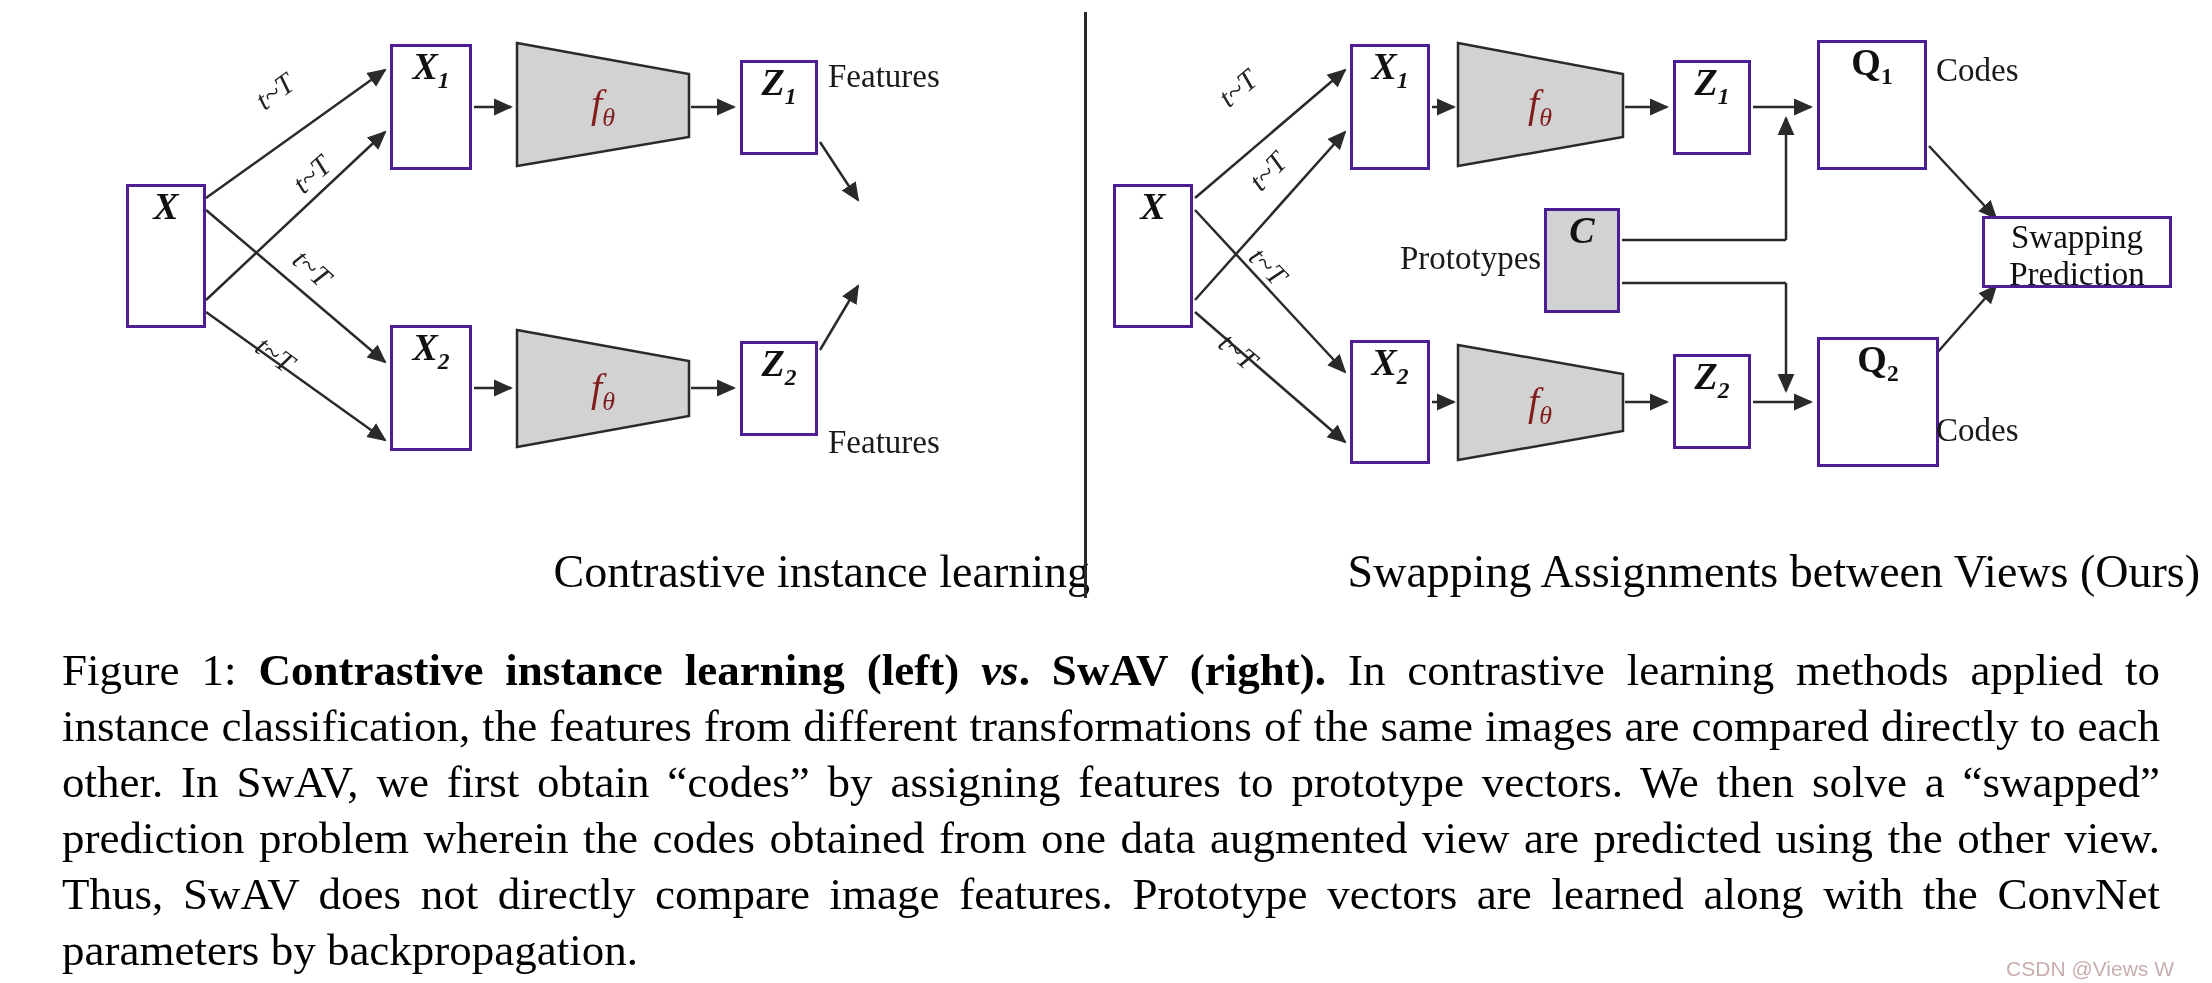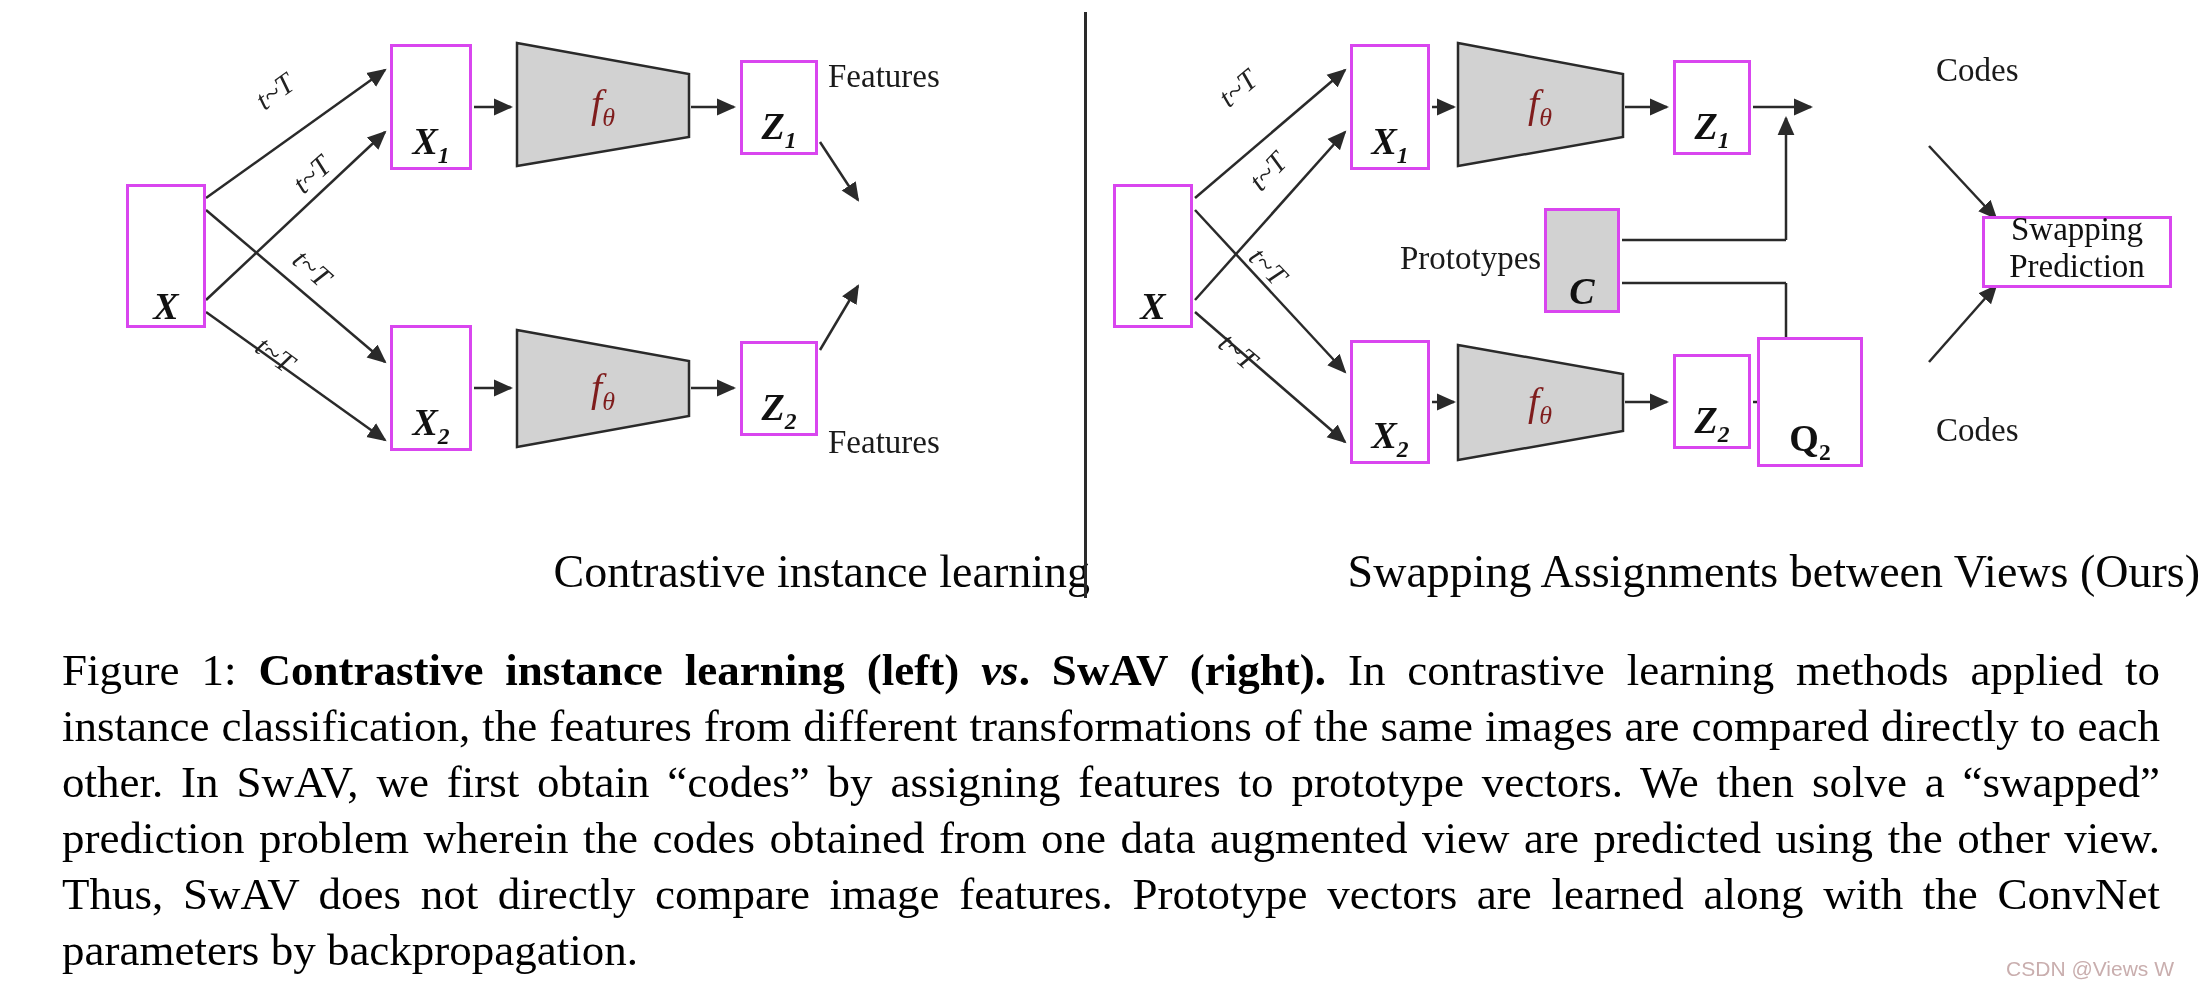--- a/index.html
+++ b/index.html
@@ -3,22 +3,22 @@
 <meta charset="utf-8">
 <style>
   * { margin:0; padding:0; box-sizing:border-box; }
   html,body { background:#fff; }
   .page {
     position:relative; width:2212px; height:983px; background:#ffffff;
     font-family:"Liberation Serif", serif; overflow:hidden; color:#111;
   }
   .layer-svg { position:absolute; left:0; top:0; }
   .node {
-    position:absolute; background:#fff; border:3px solid #d946ef;
-    display:flex; align-items:flex-end; justify-content:center;
+    position:absolute; background:#fff; border:3px solid #4c1d95;
+    display:flex; align-items:flex-start; justify-content:center;
   }
   .node.gray { background:#d2d2d2; }
   .nl { font-size:38px; font-weight:bold; font-style:italic; color:#111; line-height:1; }
   .nl sub { font-size:62%; }
   .nl.upright { font-style:normal; }
   .cl { font-size:35px; color:#111; }
   .sp-label { font-size:33px; line-height:37px; text-align:center; color:#111; }
   .flabel {
     position:absolute; width:100px; text-align:center;
     font-size:40px; font-style:italic; color:#7f1d1d; line-height:48px;
@@ -143,21 +143,24 @@
     <span class="nl"><span>X</span><sub>2</sub></span>
   </div>
   <div class="flabel" style="left:1490px;top:80px"><span>f</span><sub>θ</sub></div>
   <div class="flabel" style="left:1490px;top:378px"><span>f</span><sub>θ</sub></div>
   <div class="node" style="left:1673px;top:60px;width:78px;height:95px">
     <span class="nl"><span>Z</span><sub>1</sub></span>
   </div>
   <div class="node" style="left:1673px;top:354px;width:78px;height:95px">
     <span class="nl"><span>Z</span><sub>2</sub></span>
   </div>
-  <div class="node" style="left:1757px;top:337px;width:106px;height:130px">
+  <div class="node" style="left:1817px;top:40px;width:110px;height:130px">
+    <span class="nl upright"><span>Q</span><sub>1</sub></span>
+  </div>
+  <div class="node" style="left:1817px;top:337px;width:122px;height:130px">
     <span class="nl upright"><span>Q</span><sub>2</sub></span>
   </div>
   <div class="node gray" style="left:1544px;top:208px;width:76px;height:105px">
     <span class="nl">C</span>
   </div>
   <div class="node" style="left:1982px;top:216px;width:190px;height:72px">
     <div class="sp-label">
       <div>Swapping</div>
       <div>Prediction</div>
     </div>

